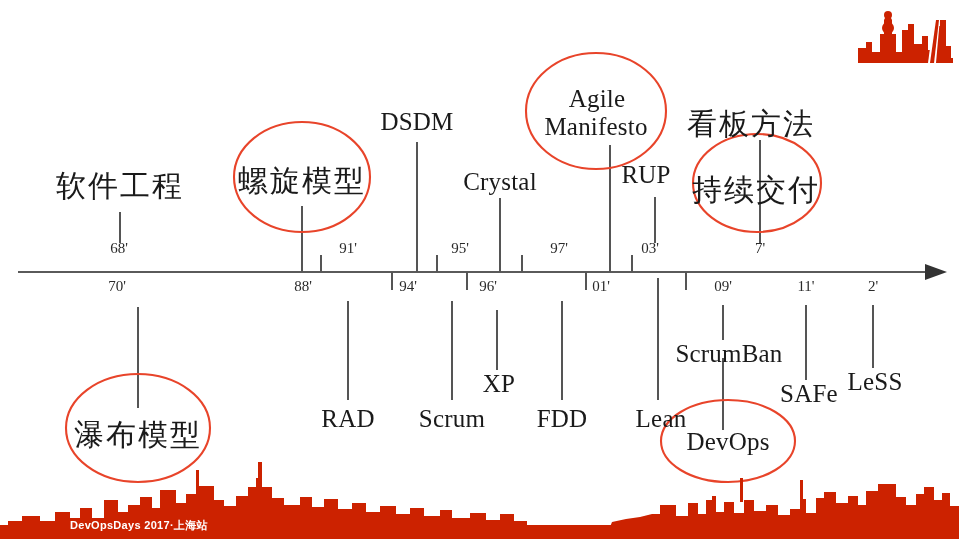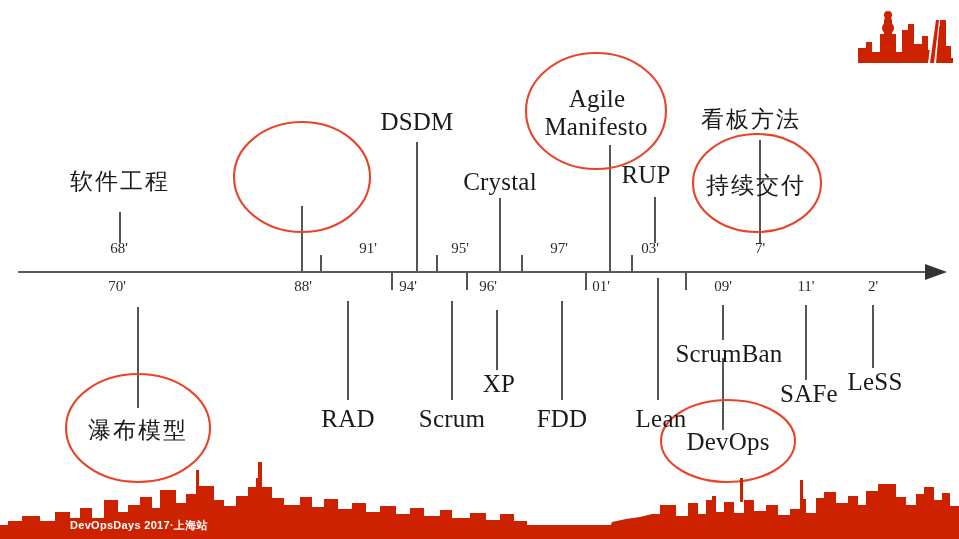--- a/index.html
+++ b/index.html
@@ -9,21 +9,21 @@
     font-family:"Liberation Serif", serif;
     overflow:hidden;
     position:relative;
   }
   #stage{position:absolute;left:0;top:0;width:959px;height:539px;}
   #stage svg{position:absolute;left:0;top:0;}
 
   
   .tl{position:absolute;white-space:nowrap;color:#1a1a1a;}
   .name-en{font-family:"Liberation Serif", serif;font-size:25px;letter-spacing:.2px;}
-  .name-cn{font-family:"DejaVu Serif", serif;font-size:23px;letter-spacing:2px;}
+  .name-cn{font-family:"DejaVu Serif", serif;font-size:30px;letter-spacing:2px;}
   .year{font-family:"Liberation Serif", serif;font-size:15px;color:#2a2a2a;}
   .ctr{transform:translateX(-50%);}
 
   .banner-text{
     position:absolute;
     font-family:"Liberation Sans", sans-serif;
     font-weight:bold;
     font-size:11px;
     color:#ffffff;
     letter-spacing:.3px;
@@ -129,21 +129,22 @@
       <rect x="886" y="18" width="4" height="12"></rect>
       <path d="M928,63 L934,18 L940,18 L936,63 Z" fill="#ffffff"></path>
       <path d="M930,63 L936,20 L939,20 L934,63 Z"></path>
       <rect x="946" y="58" width="7" height="5"></rect>
     </g>
   </svg>
 
   <div class="tl name-cn ctr" style="left:120px;top:166px;">软件工程</div>
   <div class="tl year ctr" style="left:119px;top:240px;">68'</div>
 
-  <div class="tl year ctr" style="left:368px;top:240px;text-align:center;">91'</div>
+  <div class="tl name-cn ctr" style="left:302px;top:161px;">螺旋模型</div>
+  <div class="tl year ctr" style="left:348px;top:240px;text-align:center;">91'</div>
 
   <div class="tl name-en ctr" style="left:417px;top:108px;">DSDM</div>
   <div class="tl year ctr" style="left:460px;top:240px;">95'</div>
 
   <div class="tl name-en ctr" style="left:500px;top:168px;">Crystal</div>
   <div class="tl year ctr" style="left:559px;top:240px;">97'</div>
 
   <div class="tl name-en ctr" style="left:597px;top:85px;">Agile</div>
   <div class="tl name-en ctr" style="left:596px;top:113px;">Manifesto</div>
 

